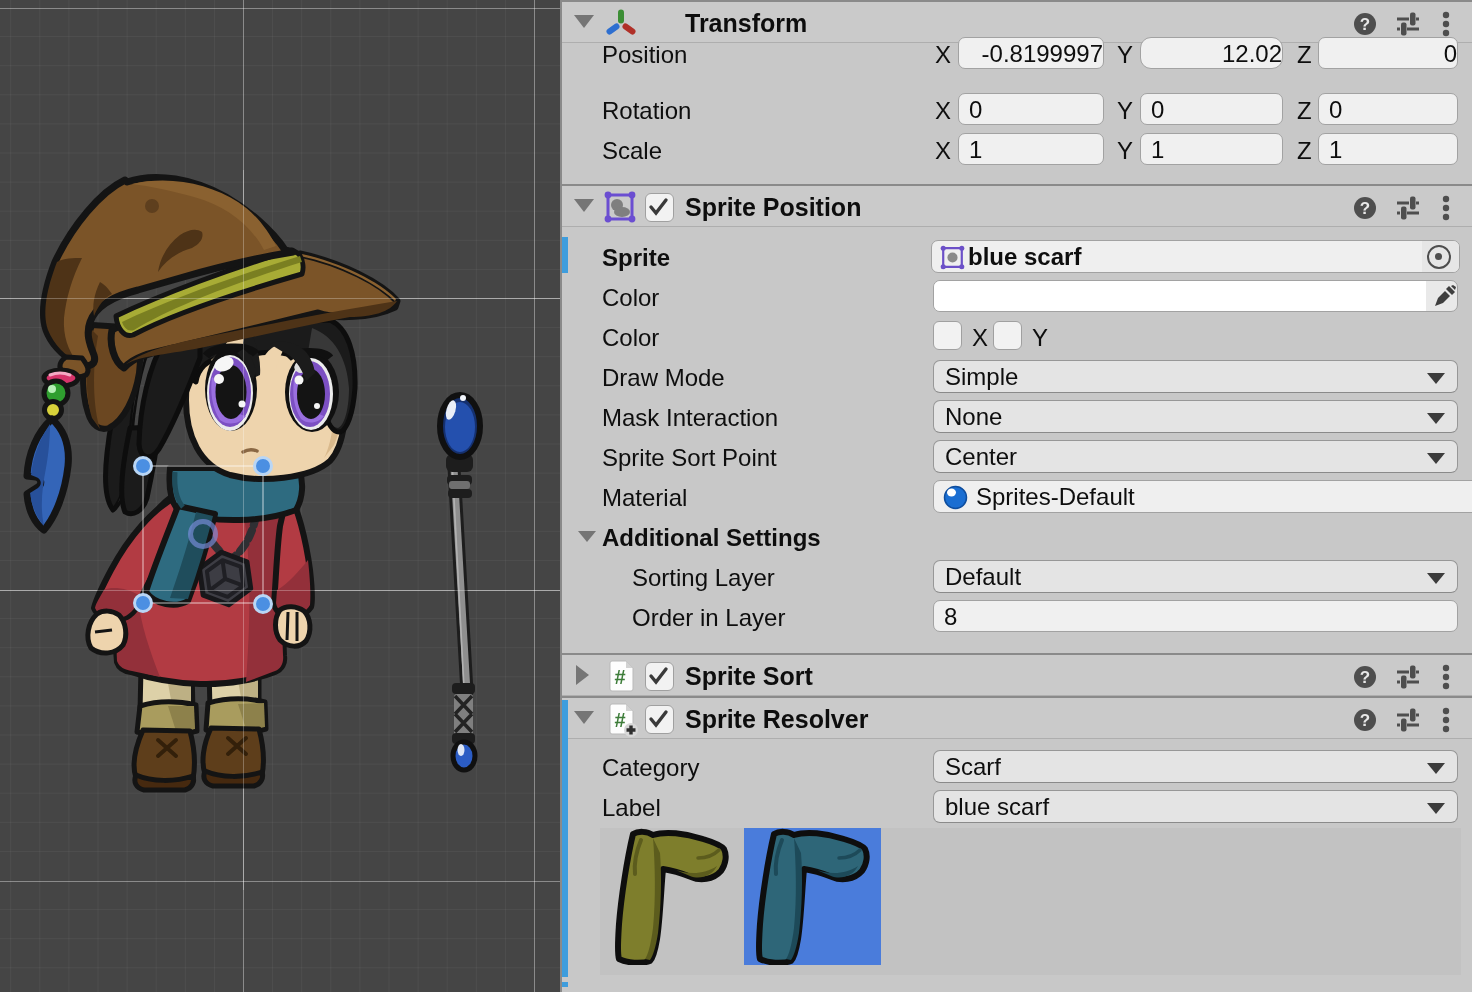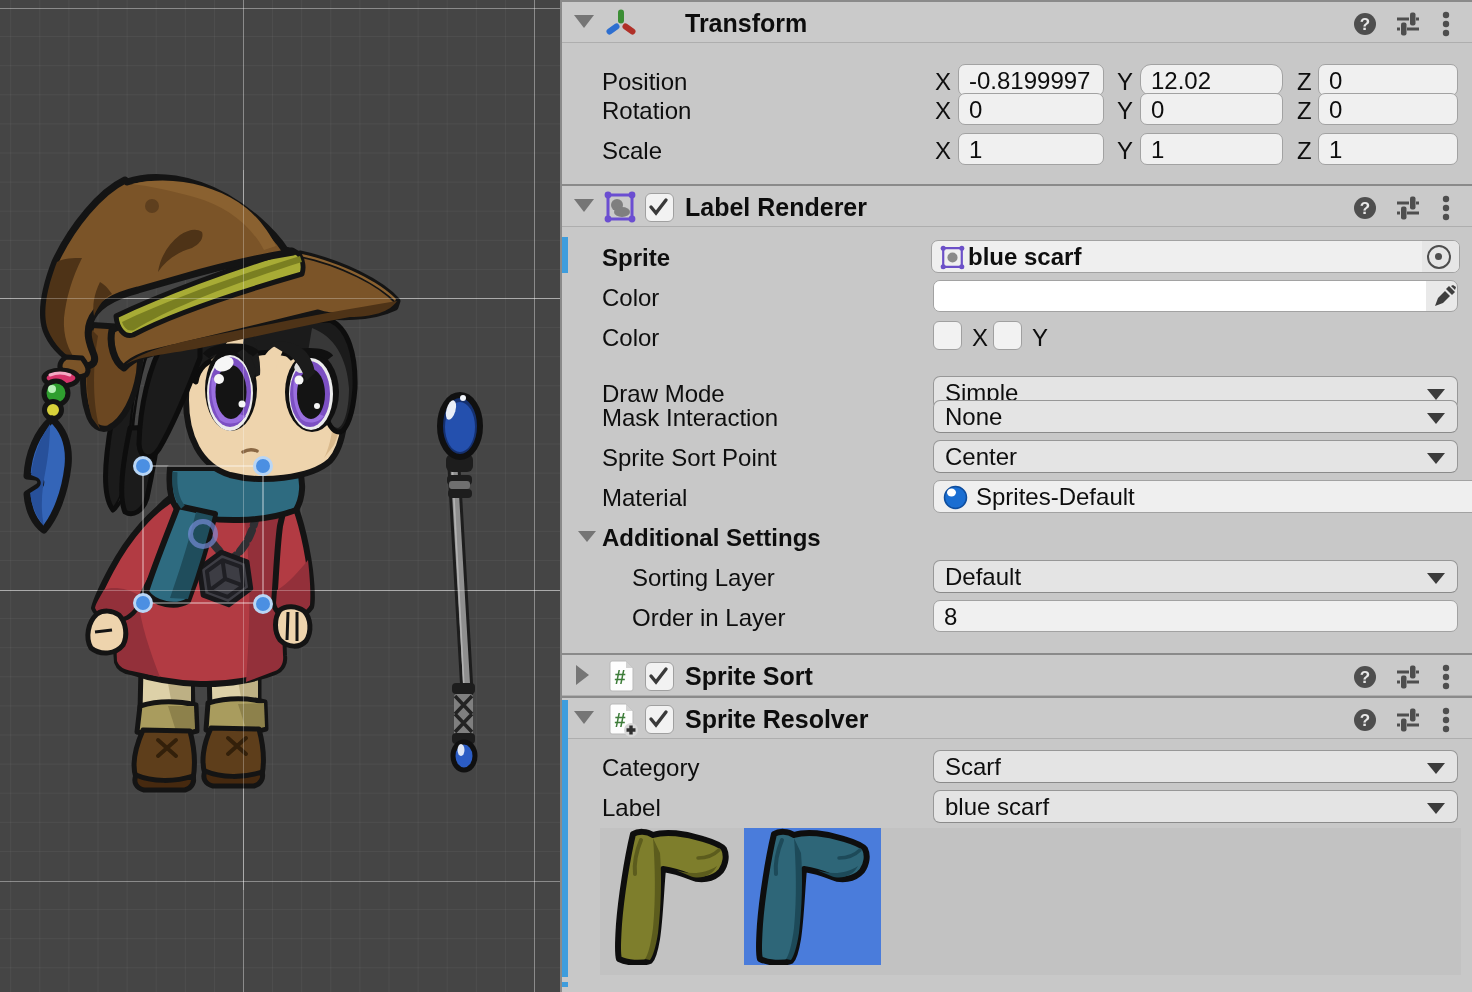--- a/index.html
+++ b/index.html
@@ -222,21 +222,21 @@
         </g>
         <rect x="14" y="0.5" width="5.5" height="13" rx="2" fill="#4e4e4e"></rect>
         <rect x="5" y="10.5" width="5.5" height="13" rx="2" fill="#4e4e4e"></rect>
       </svg>
       <svg style="position:absolute;left:880px;top:9px;" width="12" height="26" viewBox="0 0 12 26">
         <circle cx="6" cy="4" r="3.2" fill="#4e4e4e"></circle>
           <circle cx="6" cy="13" r="3.2" fill="#4e4e4e"></circle>
           <circle cx="6" cy="22" r="3.2" fill="#4e4e4e"></circle>
       </svg>
     </div>
-    <div class="row" style="top:60px;">
+    <div class="row" style="top:33px;text-align:right;">
         <div class="lbl">Position</div>
       <div class="axlbl" style="left:375px;">X</div>
         <div class="field" style="left:398px;top:4px;width:146px;">-0.8199997</div>
       <div class="axlbl" style="left:557px;">Y</div>
         <div class="field" style="left:580px;top:4px;width:143px;border-radius:11px;">12.02</div>
       <div class="axlbl" style="left:737px;">Z</div>
         <div class="field" style="left:758px;top:4px;width:140px;">0</div>
     </div>
     <div class="row" style="top:89px;">
         <div class="lbl">Rotation</div>
@@ -269,21 +269,21 @@
           <circle cx="4" cy="4" r="3.4"></circle>
             <circle cx="28" cy="4" r="3.4"></circle>
           <circle cx="4" cy="28" r="3.4"></circle>
             <circle cx="28" cy="28" r="3.4"></circle>
         </g>
       </svg>
       <div class="chk" style="left:85px;top:7px;"></div>
       <svg style="position:absolute;left:88px;top:11px;" width="22" height="20" viewBox="0 0 22 20">
         <path d="M3 10 L8 16 L18 3" fill="none" stroke="#3a3a3a" stroke-width="3.4" stroke-linecap="round"></path>
       </svg>
-      <div class="title">Label Renderer</div>
+      <div class="title">Sprite Position</div>
       <svg style="position:absolute;left:793px;top:10px;" width="24" height="24" viewBox="0 0 24 24">
         <circle cx="12" cy="12" r="11" fill="#4e4e4e"></circle>
         <text x="12" y="18" text-anchor="middle" font-size="17" font-weight="bold" fill="#e8e8e8" font-family="Liberation Sans">?</text>
       </svg>
       <svg style="position:absolute;left:836px;top:10px;" width="24" height="24" viewBox="0 0 24 24">
         <g stroke="#4e4e4e" stroke-width="3" fill="none">
           <path d="M1 7 L13 7 M20 7 L23 7"></path>
           <path d="M1 17 L4 17 M11 17 L23 17"></path>
         </g>
         <rect x="14" y="0.5" width="5.5" height="13" rx="2" fill="#4e4e4e"></rect>
@@ -329,21 +329,21 @@
         </svg>
       </div>
     </div>
     <div class="row" style="top:316px;">
         <div class="lbl">Color</div>
       <div class="chk" style="left:373px;top:5px;"></div>
       <div class="axlbl" style="left:412px;">X</div>
       <div class="chk" style="left:433px;top:5px;"></div>
       <div class="axlbl" style="left:472px;">Y</div>
     </div>
-    <div class="row" style="top:356px;margin-top:16px;">
+    <div class="row" style="top:356px;">
         <div class="lbl">Draw Mode</div>
       <div class="drop" style="top:4px;">Simple<div class="arr"></div></div>
     </div>
     <div class="row" style="top:396px;">
         <div class="lbl">Mask Interaction</div>
       <div class="drop" style="top:4px;">None<div class="arr"></div></div>
     </div>
     <div class="row" style="top:436px;">
         <div class="lbl">Sprite Sort Point</div>
       <div class="drop" style="top:4px;">Center<div class="arr"></div></div>

